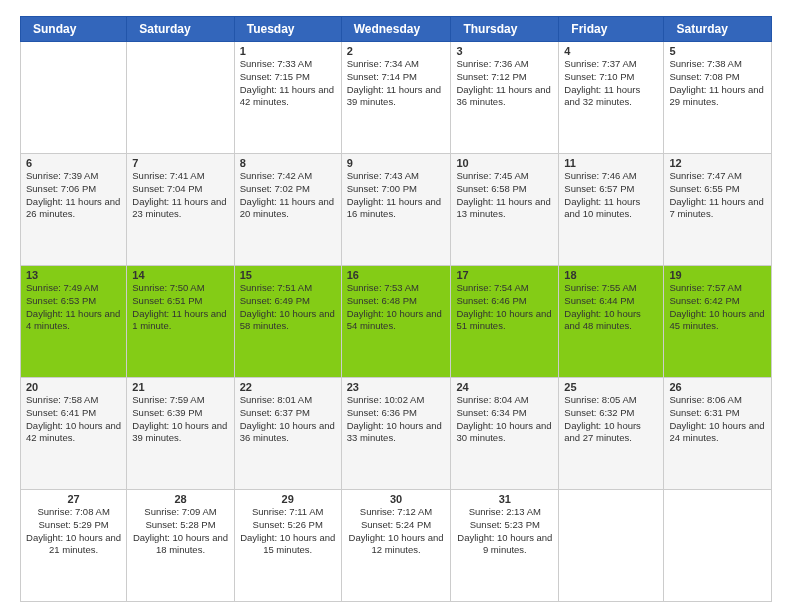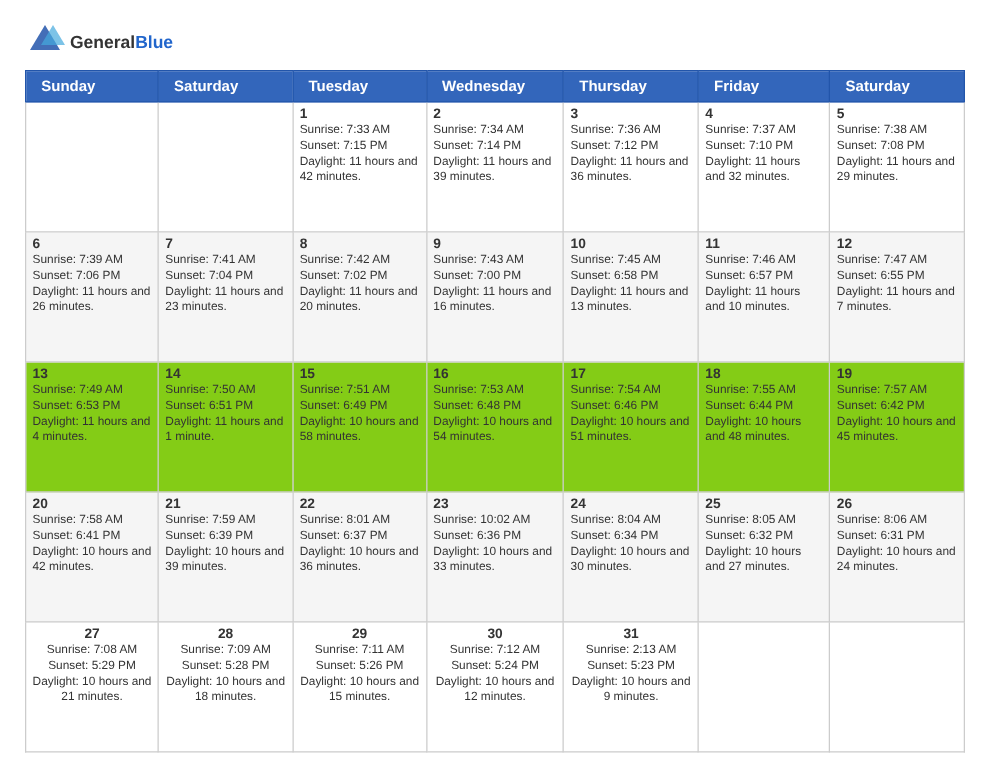--- a/index.html
+++ b/index.html
@@ -90,38 +90,20 @@
     .row-stripe-1 td { background: #fff; }
     .row-stripe-2 td { background: #efefef; }
     .row-stripe-3 td { background: #84cc16; }
     .row-stripe-4 td { background: #efefef; }
     .row-stripe-5 td { background: #fff; text-align: center; }
   </style>
 </head>
 <body>
 
 <div class="page">
-  <div class="header">
-    <div class="logo">
-      <svg class="logo-icon" viewBox="0 0 40 40">
-        <rect x="0" y="0" width="40" height="40" fill="white"></rect>
-        <polygon points="20,5 35,30 5,30" fill="#2255aa" opacity="0.85"></polygon>
-        <polygon points="28,5 40,25 16,25" fill="#44aadd" opacity="0.7"></polygon>
-      </svg>
-      <div>
-        <div>
-          <span style="color:#333;font-size:14px;font-weight:bold;">General</span><span style="color:#2266cc;font-size:14px;font-weight:bold;">Blue</span>
-        </div>
-      </div>
-    </div>
-    <div class="title-block">
-      <div class="month-title"></div>
-      <div class="location"></div>
-    </div>
-  </div>
 
   <table class="calendar">
     <thead>
       <tr>
         <th>Sunday</th>
         <th>Saturday</th>
         <th>Tuesday</th>
         <th>Wednesday</th>
         <th>Thursday</th>
         <th>Friday</th>

